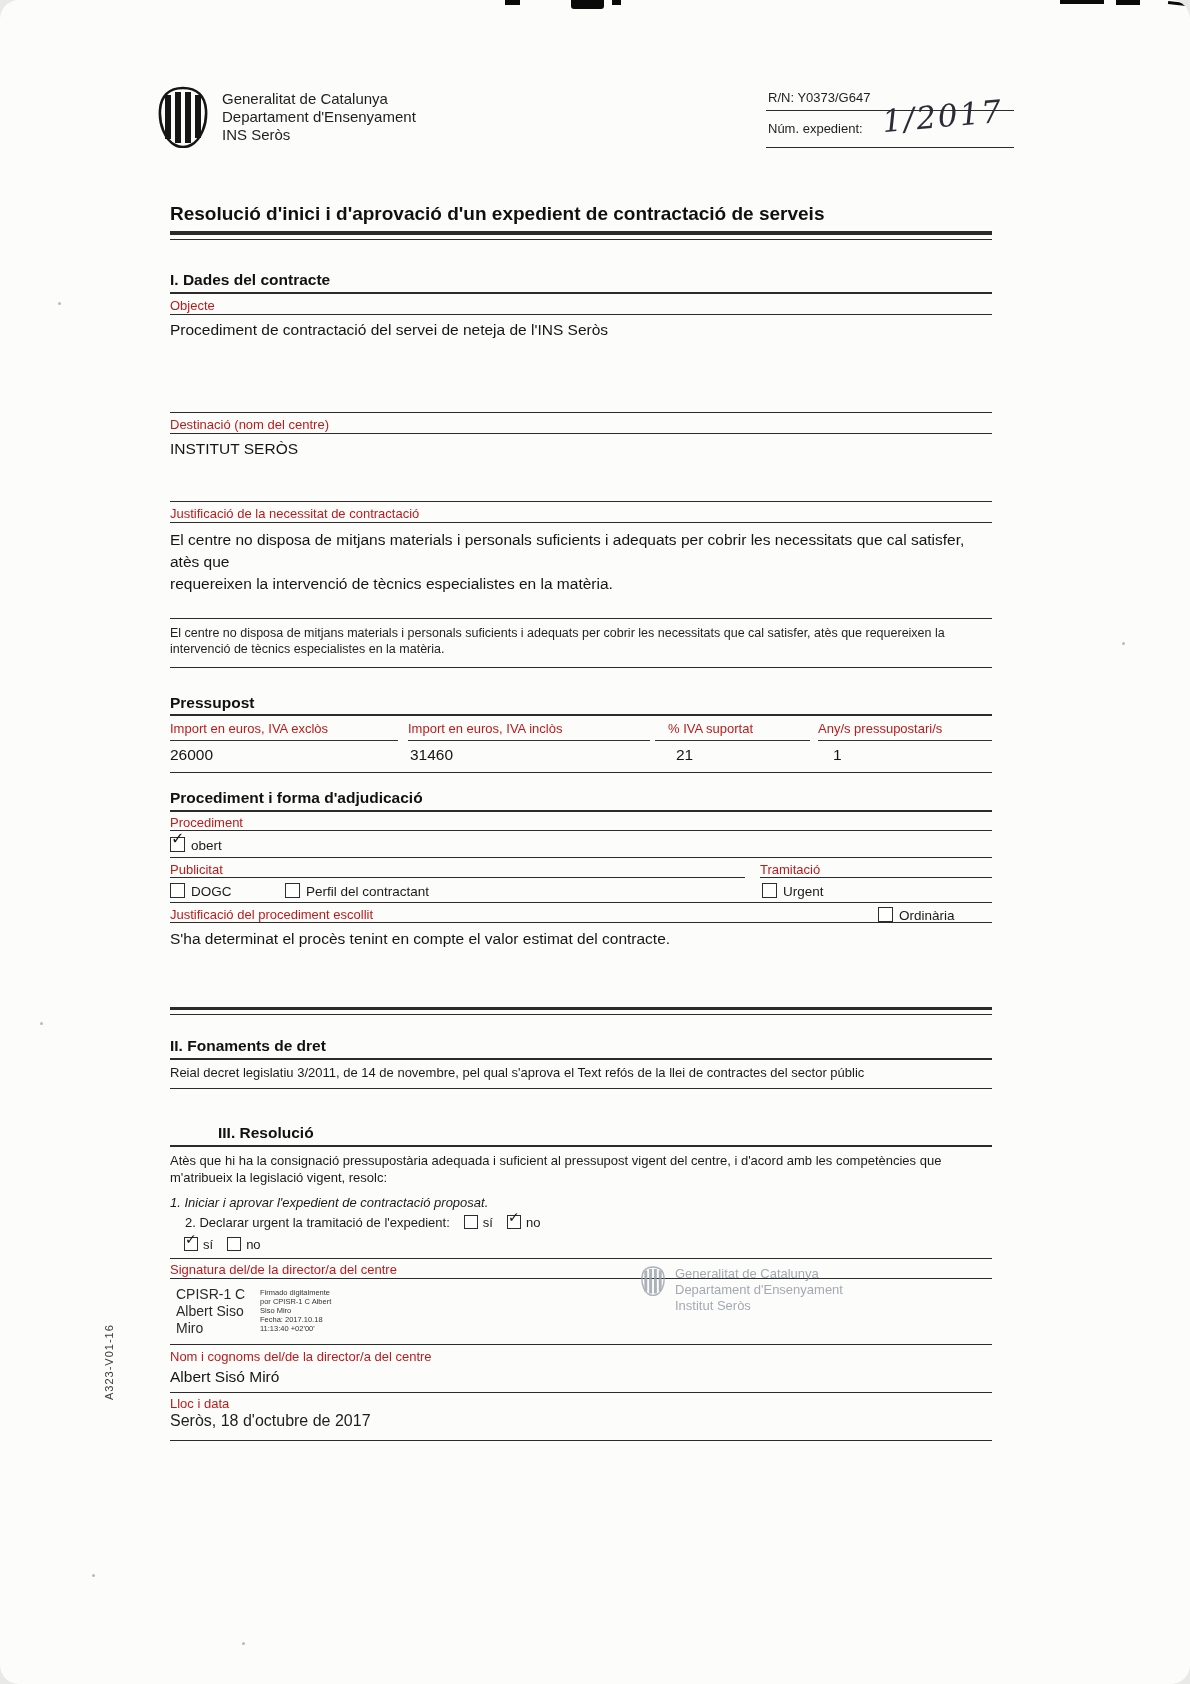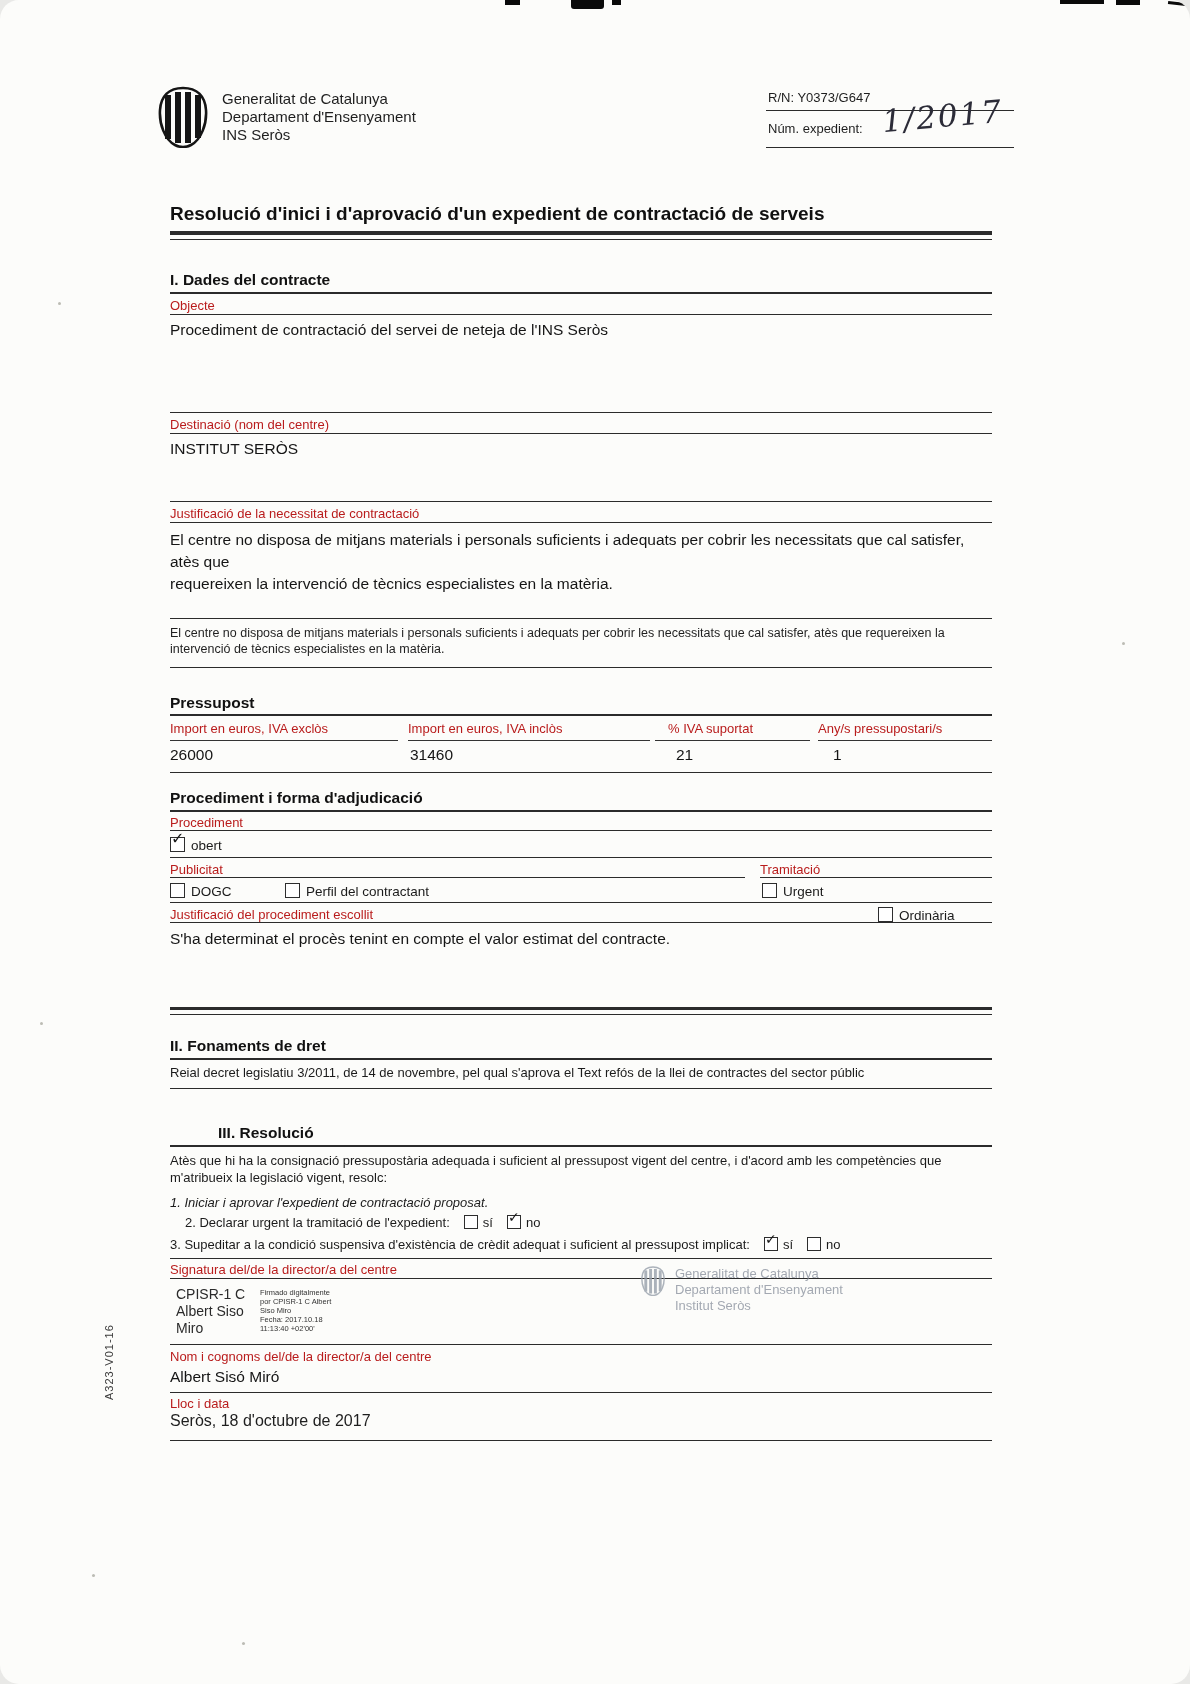--- a/index.html
+++ b/index.html
@@ -152,21 +152,21 @@
   <div class="heading" style="left:170px;top:1124px;margin-left:48px;">III. Resolució</div>
   <div class="rule" style="left:170px;top:1145px;width:822px;height:2px;"></div>
   <div class="bodytext" style="left:170px;top:1152px;width:822px;">Atès que hi ha la consignació pressupostària adequada i suficient al pressupost vigent del centre, i d'acord amb les competències que m'atribueix la legislació vigent, resolc:</div>
   <div class="bodytext" style="left:170px;top:1194px;font-style:italic;">1. Iniciar i aprovar l'expedient de contractació proposat.</div>
 
   <div class="bodytext" style="left:170px;top:1214px;margin-left:15px;">
     <span>2. Declarar urgent la tramitació de l'expedient:</span><span class="cb sm"><span class="tick"></span></span><span>sí</span><span class="cb sm"><span class="tick">✓</span></span><span>no</span>
   </div>
 
   <div class="bodytext" style="left:170px;top:1236px;">
-    <span>3. Supeditar a la condició suspensiva d'existència de crèdit adequat i suficient al pressupost implicat:</span><span class="cb sm"><span class="tick">✓</span></span><span>sí</span><span class="cb sm"><span class="tick"></span></span><span>no</span>
+    <span class="cb sm"><span class="tick">✓</span></span><span>sí</span><span class="cb sm"><span class="tick"></span></span><span>no</span>
   </div>
 
   <div class="rule" style="left:170px;top:1258px;width:822px;height:1px;"></div>
 
   <div class="label" style="left:170px;top:1262px;">Signatura del/de la director/a del centre</div>
   <div class="rule" style="left:170px;top:1278px;width:822px;height:1px;"></div>
 
   <div class="signer pre" style="left:176px;top:1286px;">CPISR-1 C
 Albert Siso
 Miro</div>

